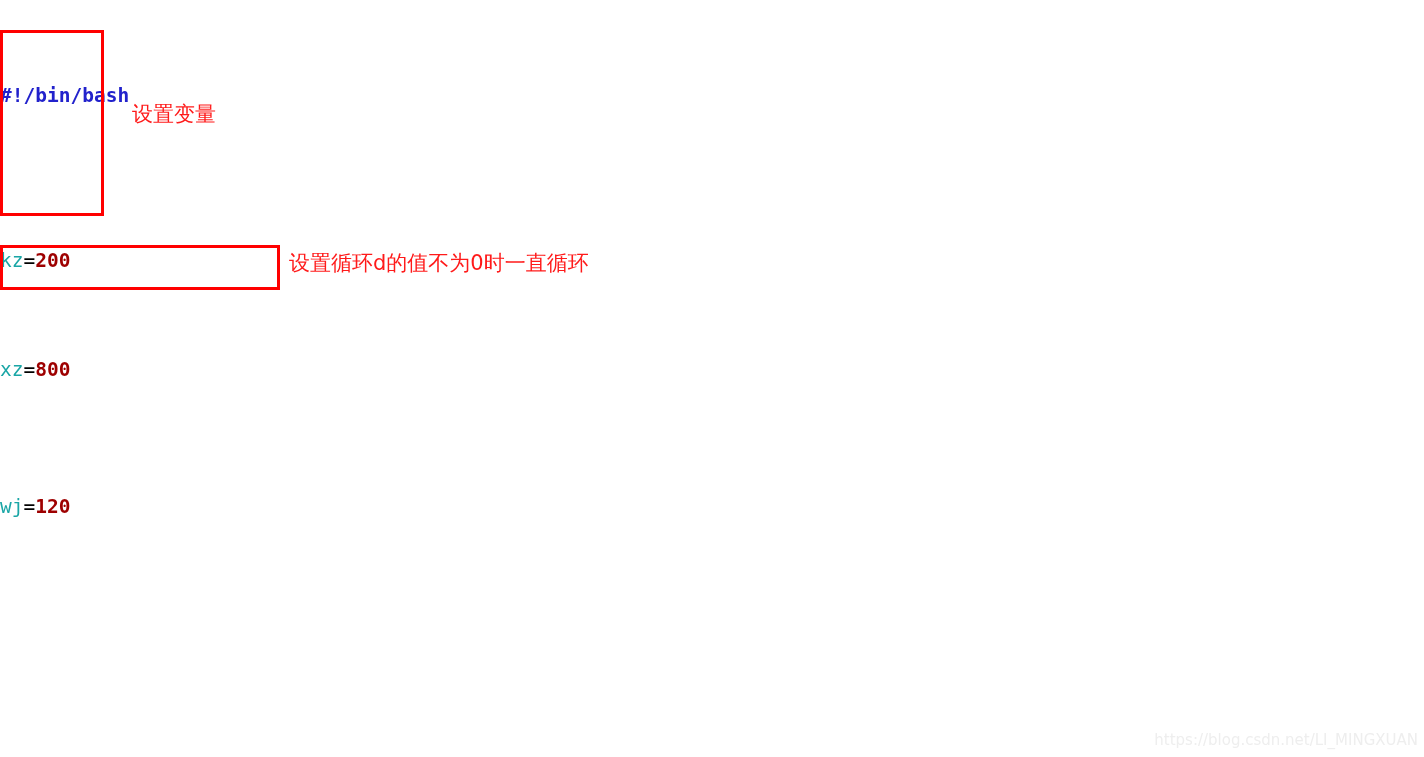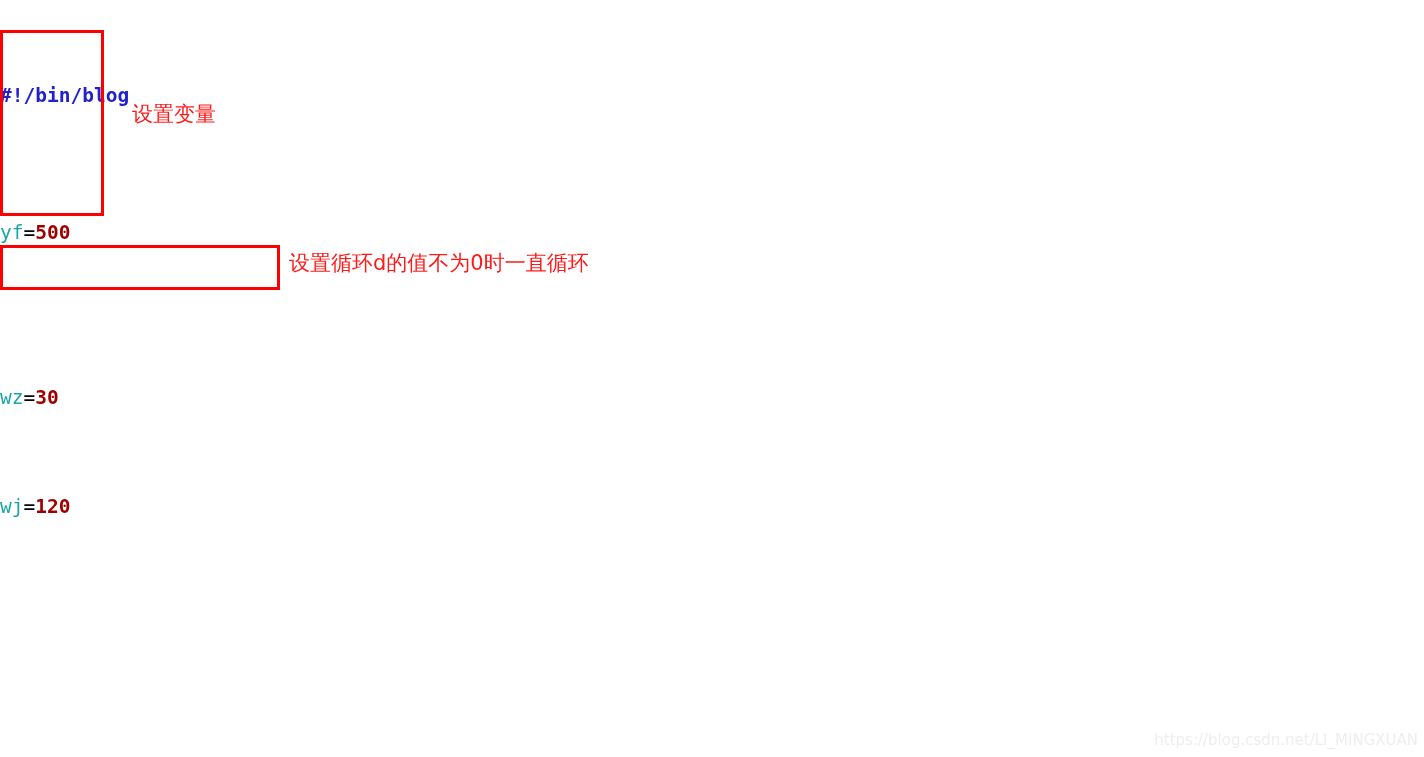--- a/index.html
+++ b/index.html
@@ -72,28 +72,28 @@
     font-size: 15px;
     white-space: nowrap;
     user-select: none;
   }
 </style>
 </head>
 <body>
 
 <div id="code">
 
-  <span class="ln"><span class="shebang">#!/bin/blog</span></span>
-
-
-  <span class="ln"><span class="var">yf</span><span class="eq">=</span><span class="num">500</span></span>
+  <span class="ln"><span class="shebang">#!/bin/bash</span></span>
 
 
 
-  <span class="ln"><span class="var">wz</span><span class="eq">=</span><span class="num">30</span></span>
+  <span class="ln"><span class="var">kz</span><span class="eq">=</span><span class="num">200</span></span>
+
+  <span class="ln"><span class="var">xz</span><span class="eq">=</span><span class="num">800</span></span>
+
 
   <span class="ln"><span class="var">wj</span><span class="eq">=</span><span class="num">120</span></span>
 
   
 
   
 
   
 
   

